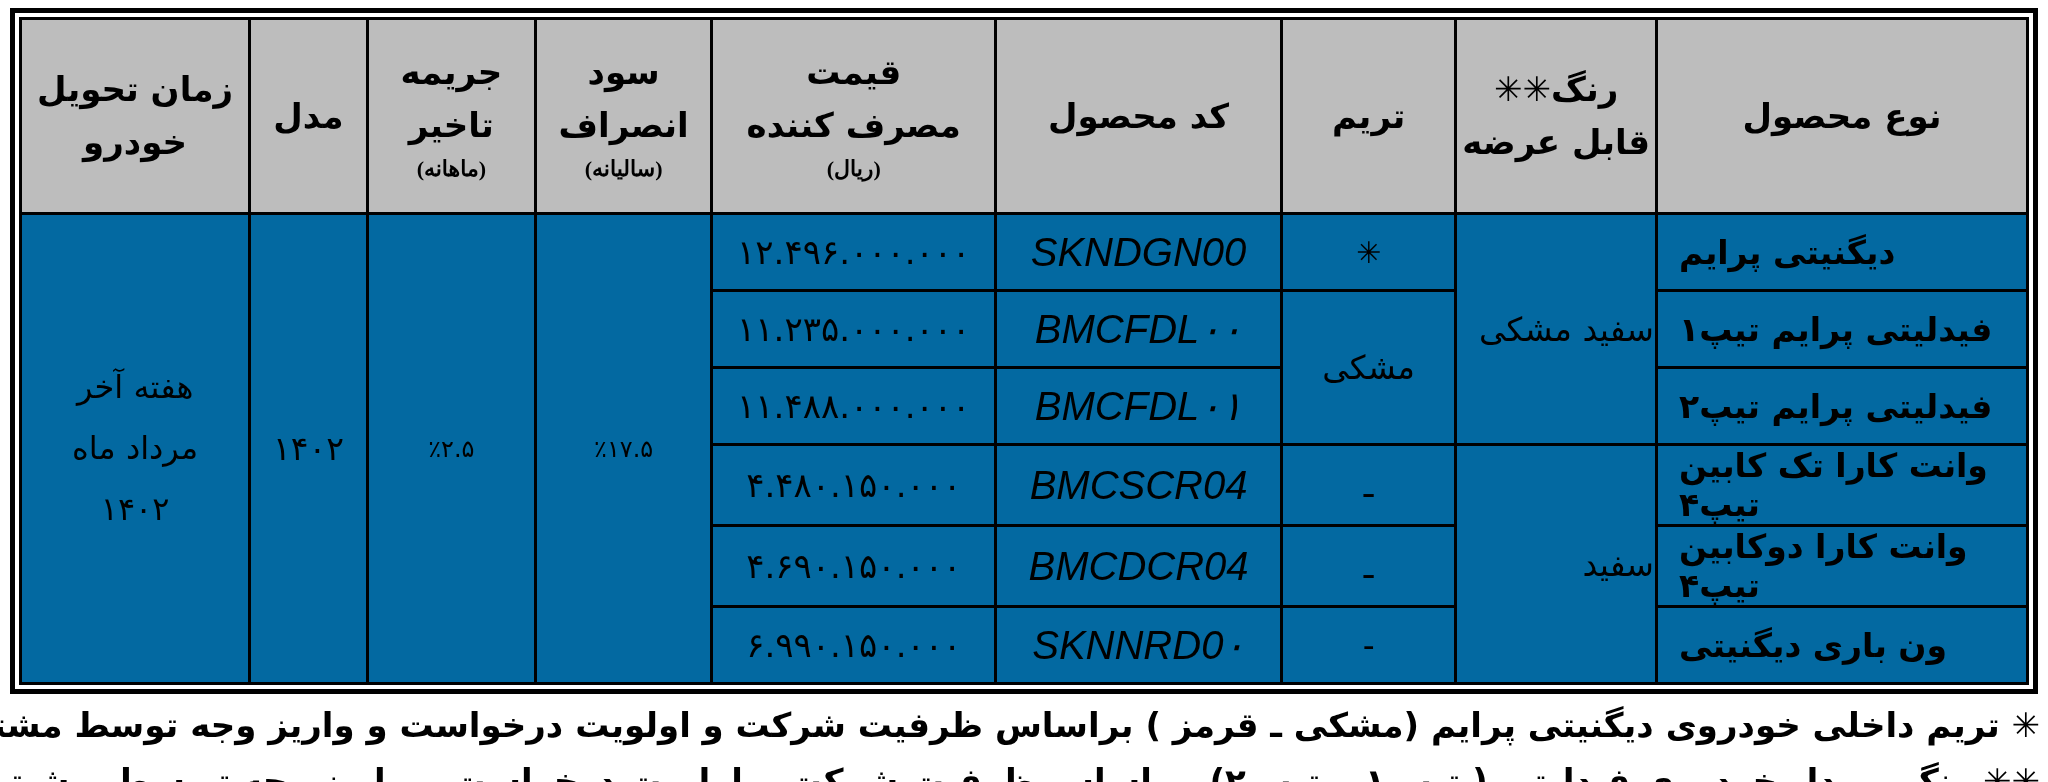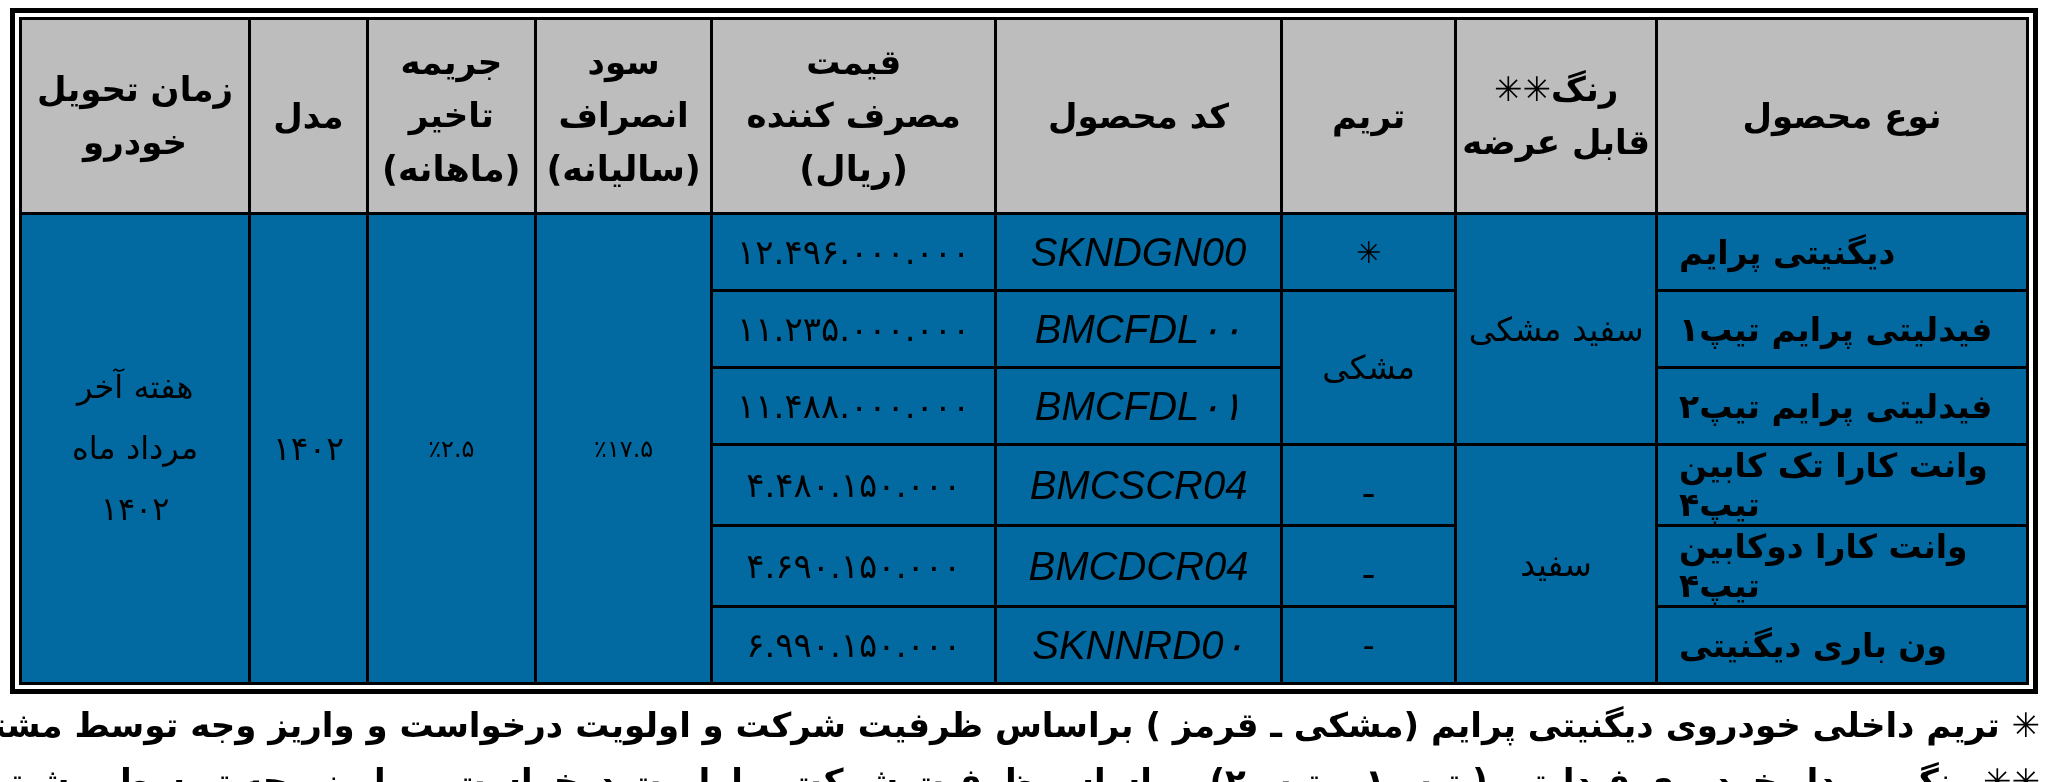--- a/index.html
+++ b/index.html
@@ -27,32 +27,32 @@
     vertical-align:middle;
     overflow:hidden;
   }
   th{
     background:#bdbdbd;
     height:190px;
     font-size:34px;
     font-weight:bold;
     line-height:1.55;
   }
-  th .sub{font-size:35px;font-weight:bold;}
+  th .sub{font-size:22px;font-weight:bold;font-family:Liberation Serif, serif;}
   td{height:72px;font-size:33px;background:#0369a1;}
   .prod{text-align:left;padding:0 21px;font-weight:bold;font-size:33px;}
   .code{
     font-family:"Liberation Sans","DejaVu Sans",sans-serif;
     font-size:40px;direction:ltr;font-style:italic;
   }
   .price{font-size:34px;direction:ltr;letter-spacing:2px;}
   .pct{direction:ltr;font-size:24px;}
   .trim-star{font-size:30px;}
   .delivery div{line-height:1.9;font-size:32px;}
-  .color-cell{font-size:33px;}
+  .color-cell{font-size:33px;text-align:right;}
   
   .footnotes{padding:14px 8px 0 8px;direction:rtl;}
   .footnote{
     text-align:right;
     font-size:34px;
     font-weight:bold;
     line-height:1.0;
     margin-bottom:22px;
     white-space:nowrap;
   }

